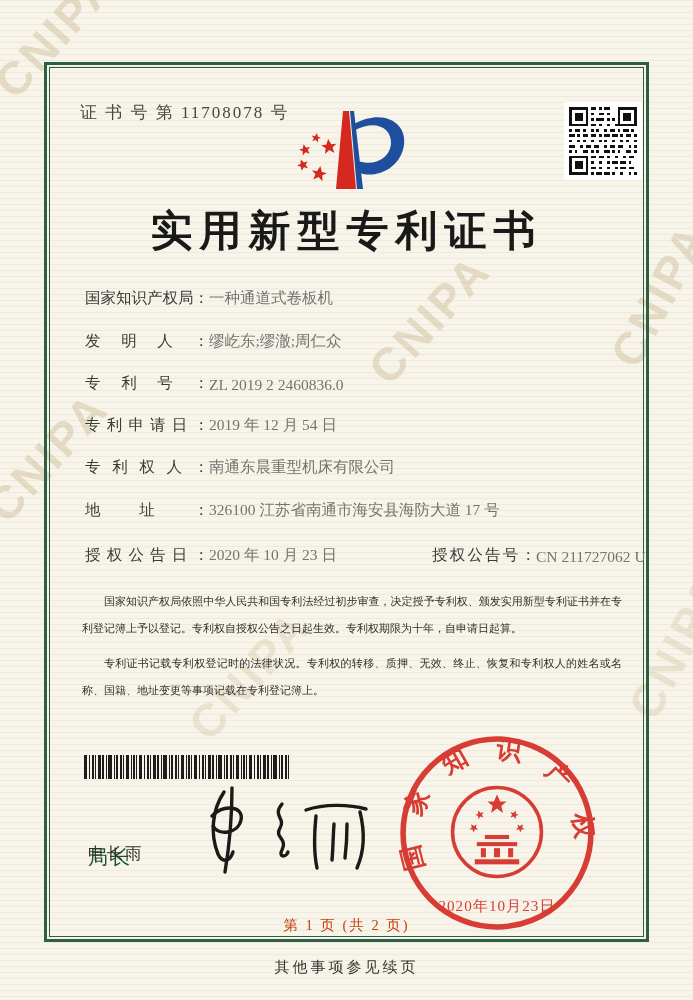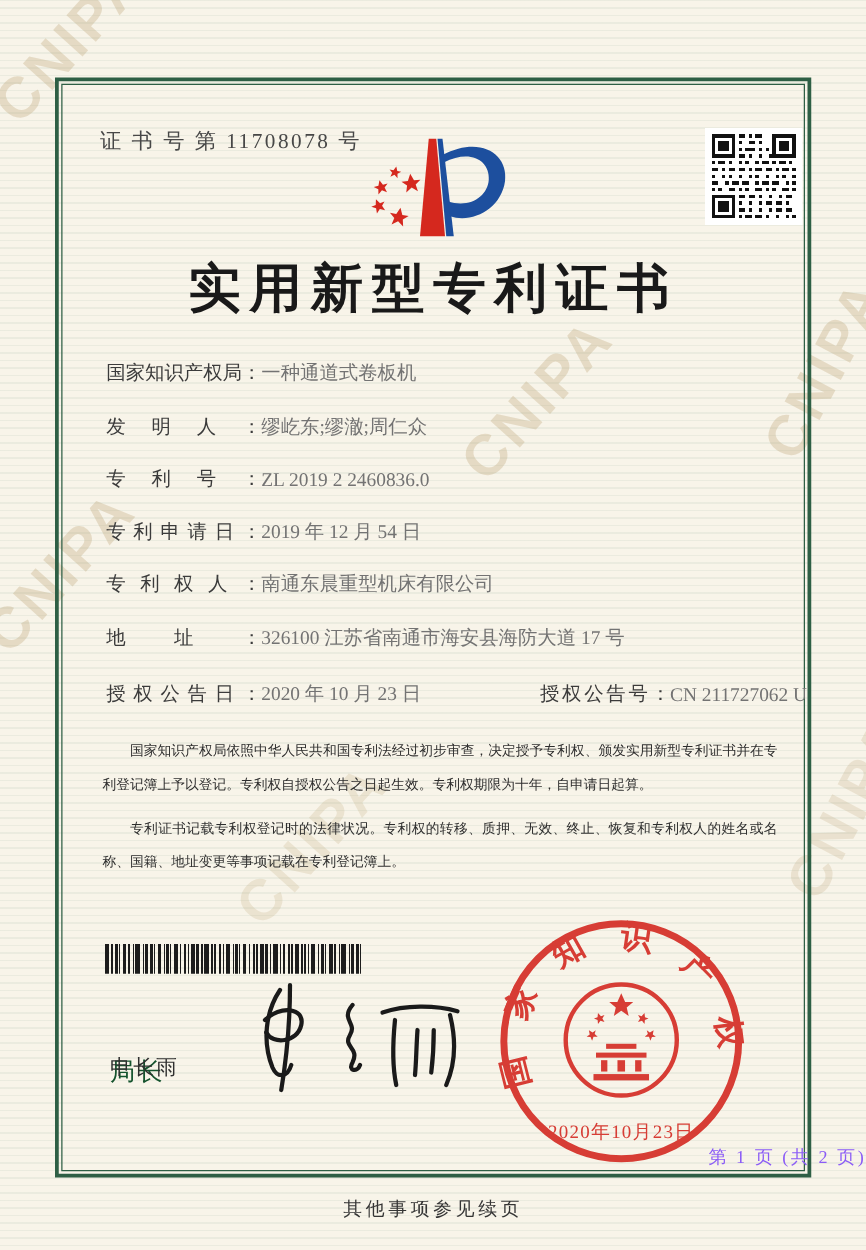--- a/index.html
+++ b/index.html
@@ -44,21 +44,21 @@
   .body-text{
     position:absolute;left:82px;top:588px;width:540px;
     font-size:11px;line-height:27px;color:#2e2e2e;text-align:justify;
   }
   .body-text p{margin:0 0 8px 0;text-indent:2em;}
   .barcode{position:absolute;left:84px;top:755px;width:205px;height:24px;}
   .director-title{position:absolute;left:88px;top:844px;font-size:20px;letter-spacing:2px;color:#14532d;}
   .director-name{position:absolute;left:88px;top:843px;font-size:16.5px;letter-spacing:2px;color:#2f2f2f;}
   .signature{position:absolute;left:190px;top:780px;width:190px;height:100px;}
   .seal{position:absolute;left:396px;top:732px;width:202px;height:202px;mix-blend-mode:multiply;opacity:0.93;}
-  .page-no{position:absolute;left:0;top:916px;width:100%;text-align:right;font-size:14.5px;color:#8b5cf6;letter-spacing:2px;}
+  .page-no{position:absolute;left:0;top:916px;width:100%;text-align:center;font-size:14.5px;color:#c2410c;letter-spacing:2px;}
   .cont-note{position:absolute;left:0;top:958px;width:100%;text-align:center;font-size:15px;color:#353535;letter-spacing:3px;}
 </style>
 </head>
 <body>
 
 <div class="page">
 
   <div class="texture"></div>
 
   <div class="wm wm1">CNIPA</div>

